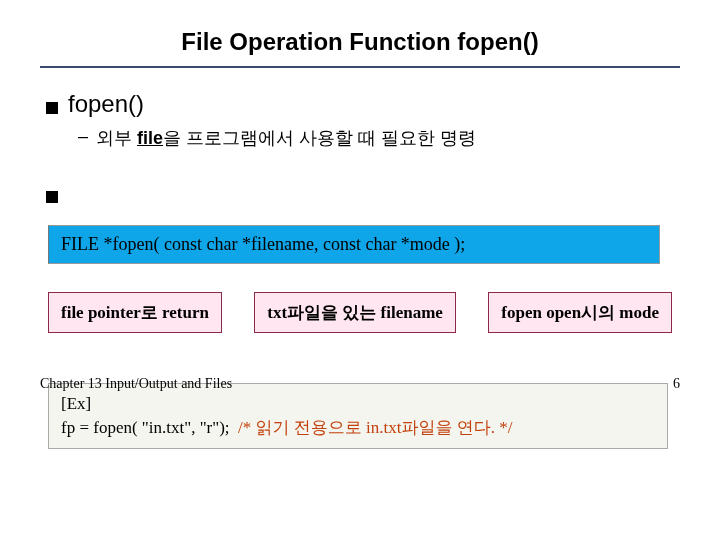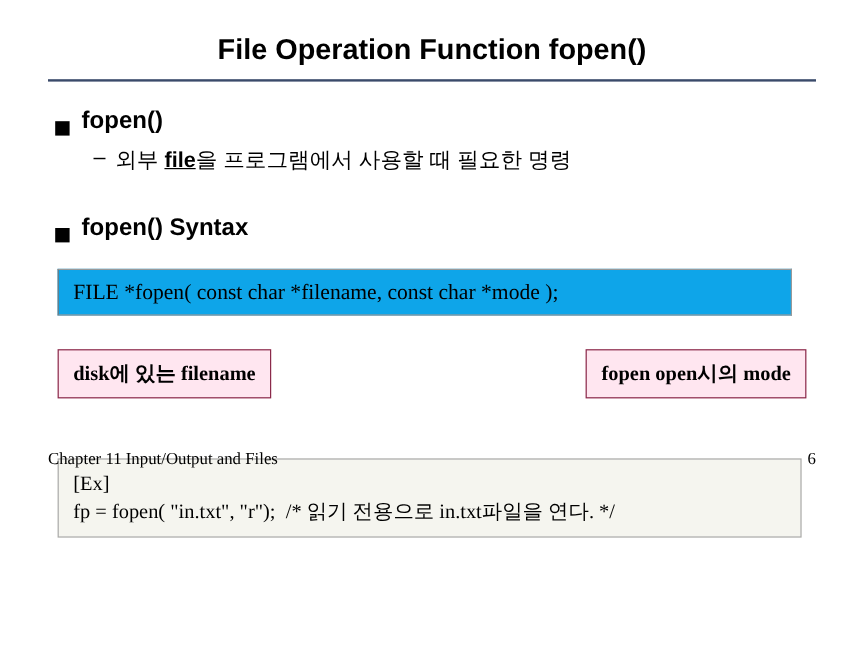--- a/index.html
+++ b/index.html
@@ -23,24 +23,23 @@
     font-size: 24px;
     font-weight: 700;
     padding-bottom: 10px;
     border-bottom: 2px solid #3a4a6a;
   }
   .section {
     margin-top: 22px;
   }
   .bullet-l1 {
     display: flex;
-    align-items: flex-end;
-    font-size: 20px;
+    align-items: center;
+    font-size: 24px;
     margin-left: 6px;
-    font-weight: bold;
   }
   .bullet-l1 .marker {
     width: 12px;
     height: 12px;
     background: #000;
     margin-top: 7px;
     margin-right: 10px;
     flex: none;
   }
   .bullet-l2 {
@@ -83,21 +82,21 @@
     margin: 50px 8px 0 8px;
     background: #f5f5ef;
     border: 1px solid #aaa;
     padding: 8px 12px;
     font-family: "Comic Sans MS", "Segoe Script", cursive;
     font-size: 17px;
     width: 620px;
     box-sizing: border-box;
     line-height: 1.4;
   }
-  .comment { color: #000000; }
+  .comment { color: #c2410c; }
   .footer {
     position: absolute;
     left: 40px;
     right: 40px;
     bottom: 16px;
     display: flex;
     justify-content: space-between;
     font-family: "Comic Sans MS", "Segoe Script", cursive;
     font-size: 14px;
     color: #000;
@@ -118,37 +117,37 @@
     </div>
     <div class="bullet-l2">
       <span class="dash">–</span>
       <span>외부 <span class="strong">file</span>을 프로그램에서 사용할 때 필요한 명령</span>
     </div>
   </div>
 
   <div class="section" style="margin-top:34px;">
     <div class="bullet-l1">
       <span class="marker"></span>
-      <span>fopen() Syntax</span>
     </div>
   </div>
 
   <div class="syntax-box">FILE *fopen( const char *filename, const char *mode );</div>
 
   <div class="labels-row">
-    <div class="label-box">disk에 있는 filename</div>
+    <div class="label-box">file pointer로 return</div>
+    <div class="label-box">txt파일을 있는 filename</div>
     <div class="label-box">fopen open시의 mode</div>
   </div>
 
   <div class="example-box">
     <div>[Ex]</div>
     <div>
       <span>fp = fopen( "in.txt", "r");</span>
       &nbsp;<span class="comment">/* 읽기 전용으로 in.txt파일을 연다. */</span>
     </div>
   </div>
 
   <div class="footer">
-    <span>Chapter 11  Input/Output and Files</span>
+    <span>Chapter 13  Input/Output and Files</span>
     <span>6</span>
   </div>
 
 </div>
 
 </body></html>

